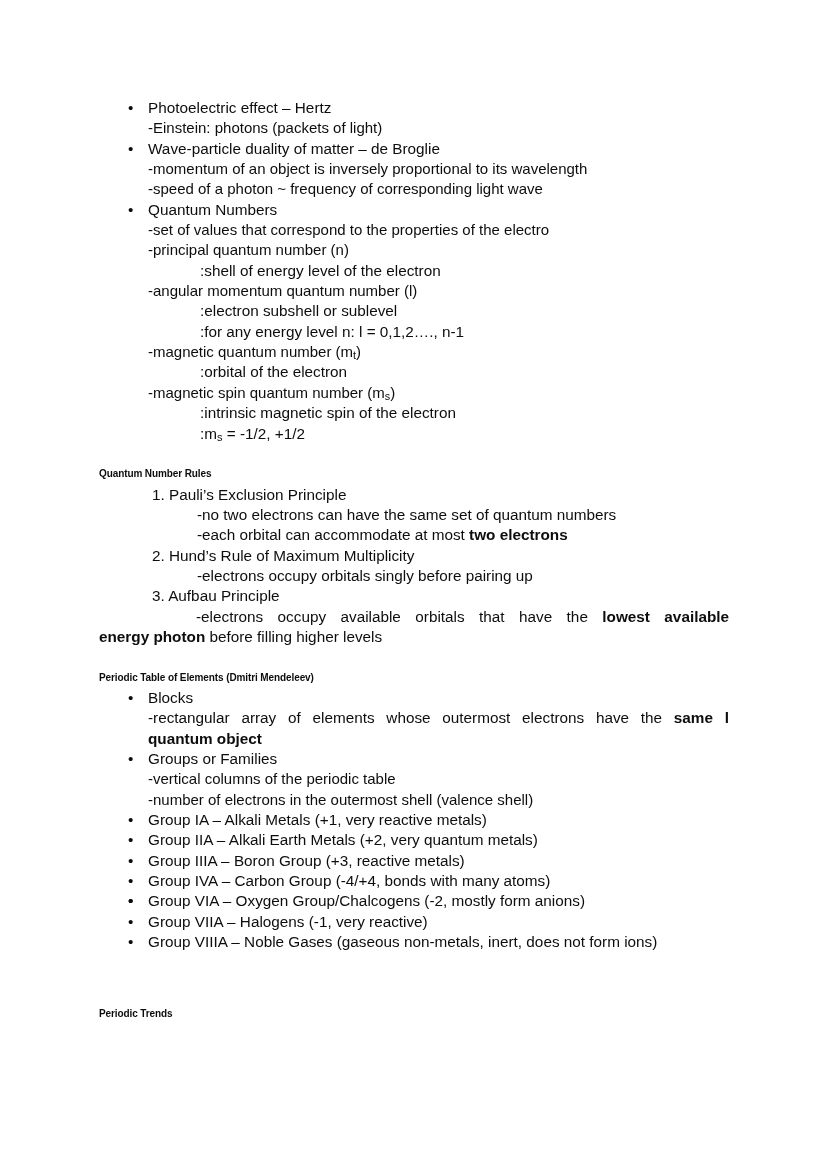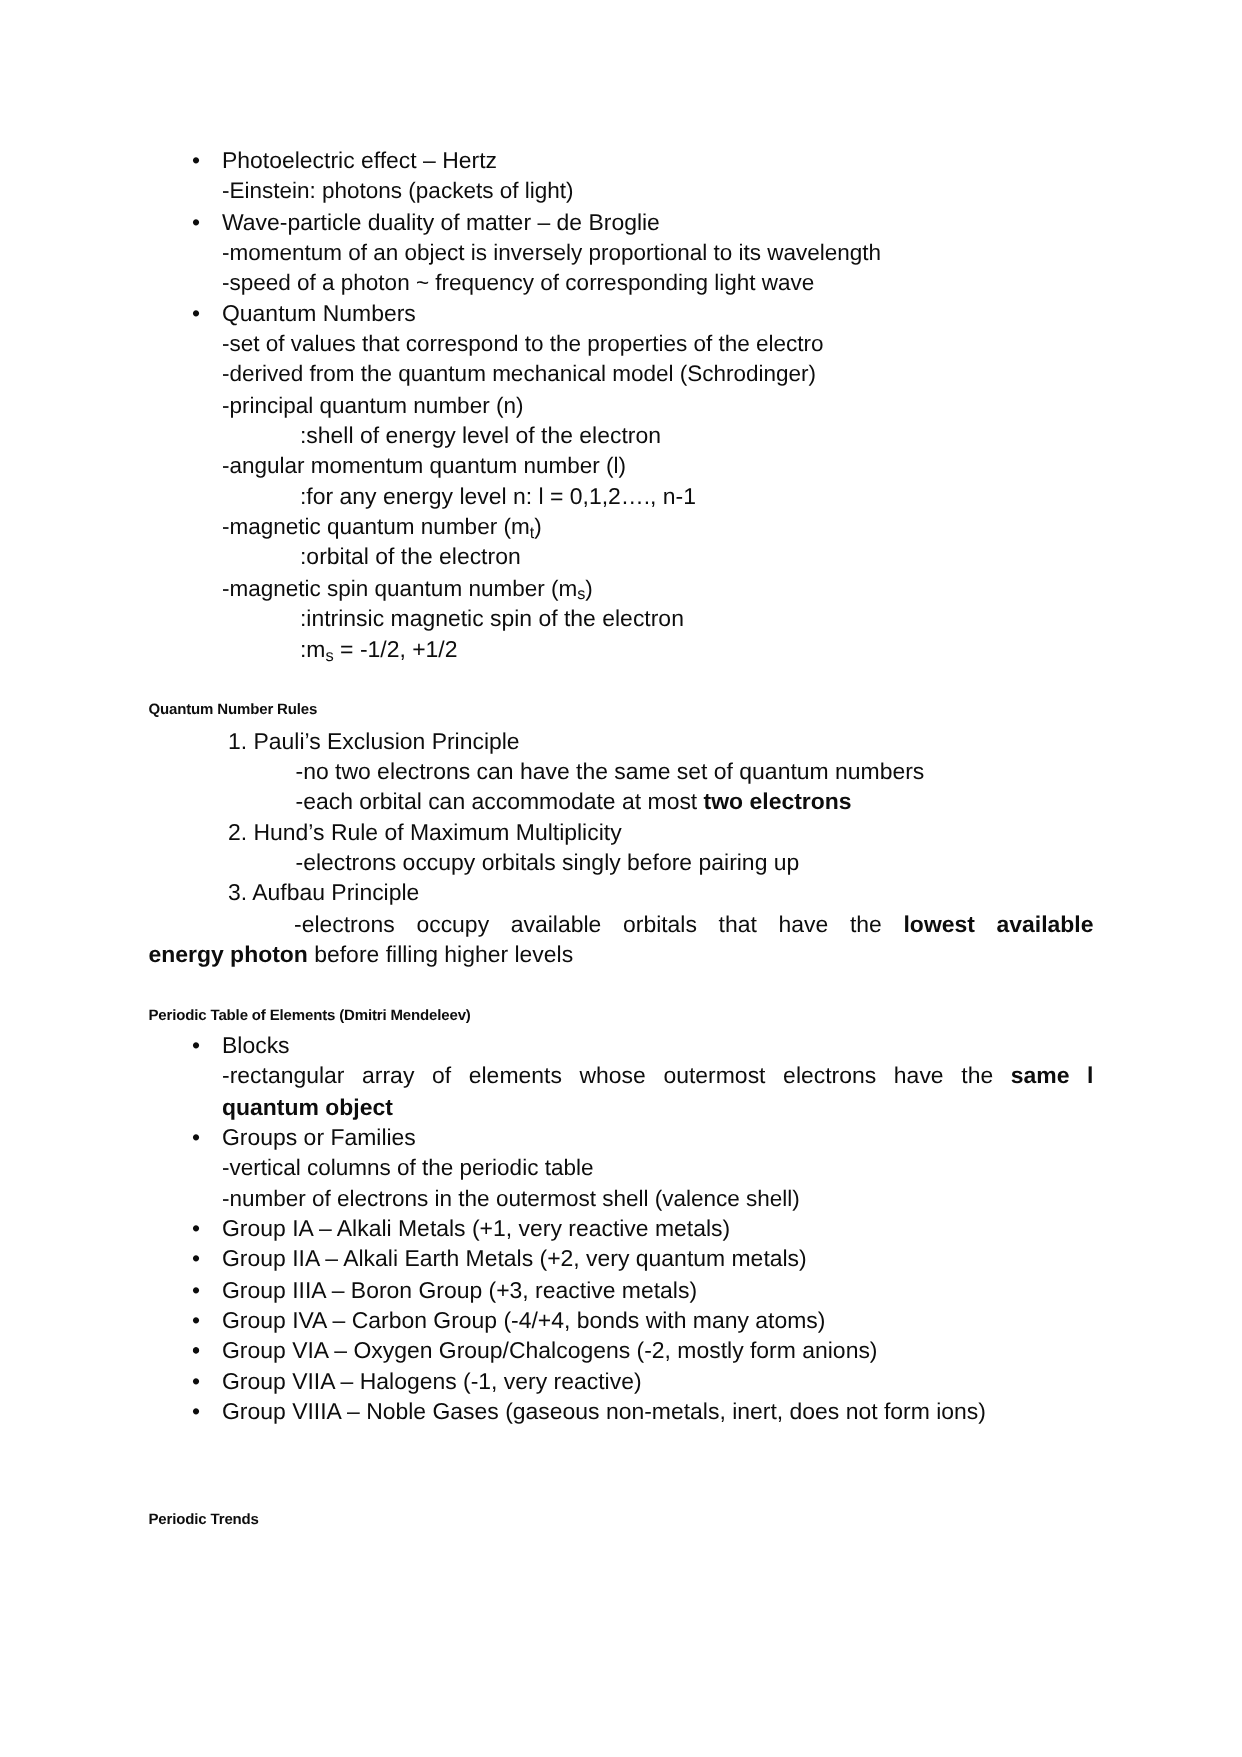--- a/index.html
+++ b/index.html
@@ -133,24 +133,24 @@
 
       <div class="dash">-momentum of an object is inversely proportional to its wavelength</div>
       <div class="dash">-speed of a photon ~ frequency of corresponding light wave</div>
 
       <div class="bullet-row">
         <span class="dot">•</span>
         <span class="btxt">Quantum Numbers</span>
       </div>
 
       <div class="dash">-set of values that correspond to the properties of the electro</div>
-      <div class="dash">-derived from the quantum mechanical model (Schrodinger)</div>
       <div class="dash">-principal quantum number (n)</div>
       <div class="colon">:shell of energy level of the electron</div>
       <div class="dash">-angular momentum quantum number (l)</div>
+      <div class="colon">:electron subshell or sublevel</div>
       <div class="colon">:for any energy level n: l = 0,1,2…., n-1</div>
 
       <div class="dash"><span>-magnetic quantum number (m</span><sub>t</sub><span>)</span></div>
 
       <div class="colon">:orbital of the electron</div>
 
       <div class="dash"><span>-magnetic spin quantum number (m</span><sub>s</sub><span>)</span></div>
 
       <div class="colon">:intrinsic magnetic spin of the electron</div>
 

